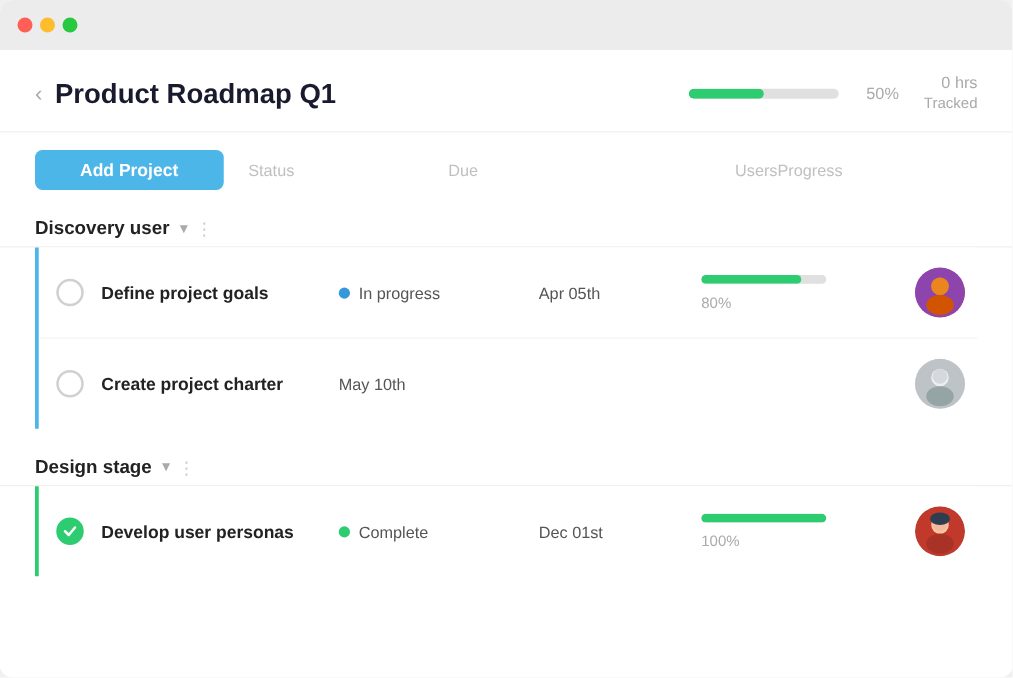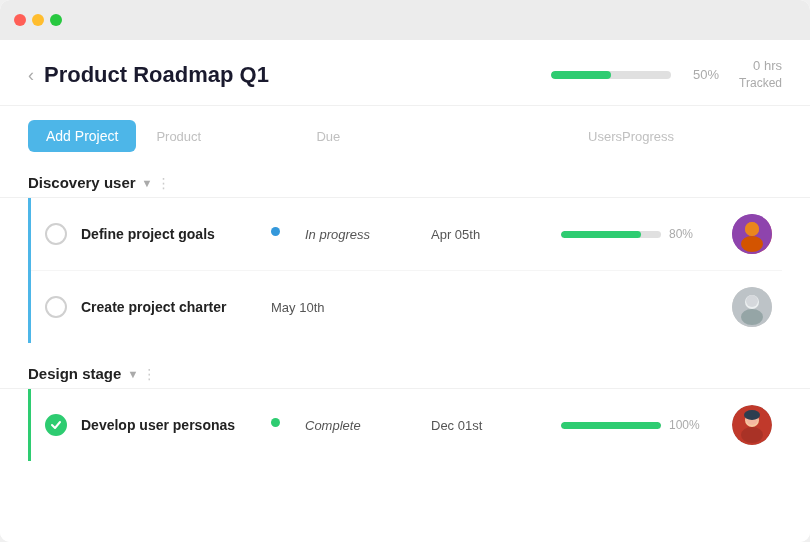--- a/index.html
+++ b/index.html
@@ -106,23 +106,23 @@
     .col-headers {
       display: flex;
       align-items: center;
       padding: 14px 28px 8px 28px;
     }
     .add-project-btn {
       background: #4db6e8;
       color: #fff;
       border: none;
       border-radius: 6px;
-      padding: 8px 18px;
+      padding: 8px 36px;
       font-size: 14px;
-      font-weight: 400;
+      font-weight: 700;
       cursor: pointer;
       flex-shrink: 0;
     }
     .col-headers-labels {
       display: flex;
       flex: 1;
       margin-left: 20px;
     }
     .col-label {
       font-size: 13px;
@@ -199,46 +199,47 @@
     .task-name {
       font-size: 14px;
       font-weight: 600;
       color: #222;
       width: 190px;
       flex-shrink: 0;
     }
     .task-status {
       width: 160px;
       display: flex;
-      gap: 25px;
-      flex-shrink: 0;
-      font-style: italic;
+      align-items: center;
+      gap: 7px;
+      flex-shrink: 0;
     }
     .status-dot {
       width: 9px;
       height: 9px;
       border-radius: 50%;
       flex-shrink: 0;
     }
     .status-text {
       font-size: 13px;
       color: #555;
     }
     .task-due {
       width: 130px;
       font-size: 13px;
       color: #555;
       flex-shrink: 0;
     }
     .task-progress-area {
       width: 160px;
       display: flex;
-      align-items: center;
+      align-items: flex-start;
       gap: 8px;
       flex-shrink: 0;
+      flex-direction: column;
     }
     .task-progress-bar-container {
       width: 100px;
       height: 7px;
       background: #e0e0e0;
       border-radius: 4px;
       overflow: hidden;
     }
     .task-progress-fill {
       height: 100%;
@@ -295,21 +296,21 @@
       </div>
       <div class="tracked-section">
         <span class="tracked-hrs">0 hrs</span>
         <span class="tracked-label">Tracked</span>
       </div>
     </div>
 
     <div class="col-headers">
       <button class="add-project-btn">Add Project</button>
       <div class="col-headers-labels">
-        <span class="col-label col-status">Product</span>
+        <span class="col-label col-status">Status</span>
         <span class="col-label col-due">Due</span>
         <span class="col-label col-users">Users</span>
         <span class="col-label col-progress">Progress</span>
       </div>
     </div>
 
     <div class="stage-header">
       <span class="stage-title">Discovery user</span>
       <span class="stage-chevron">▼</span>
       <span class="stage-dots">⋮</span>

